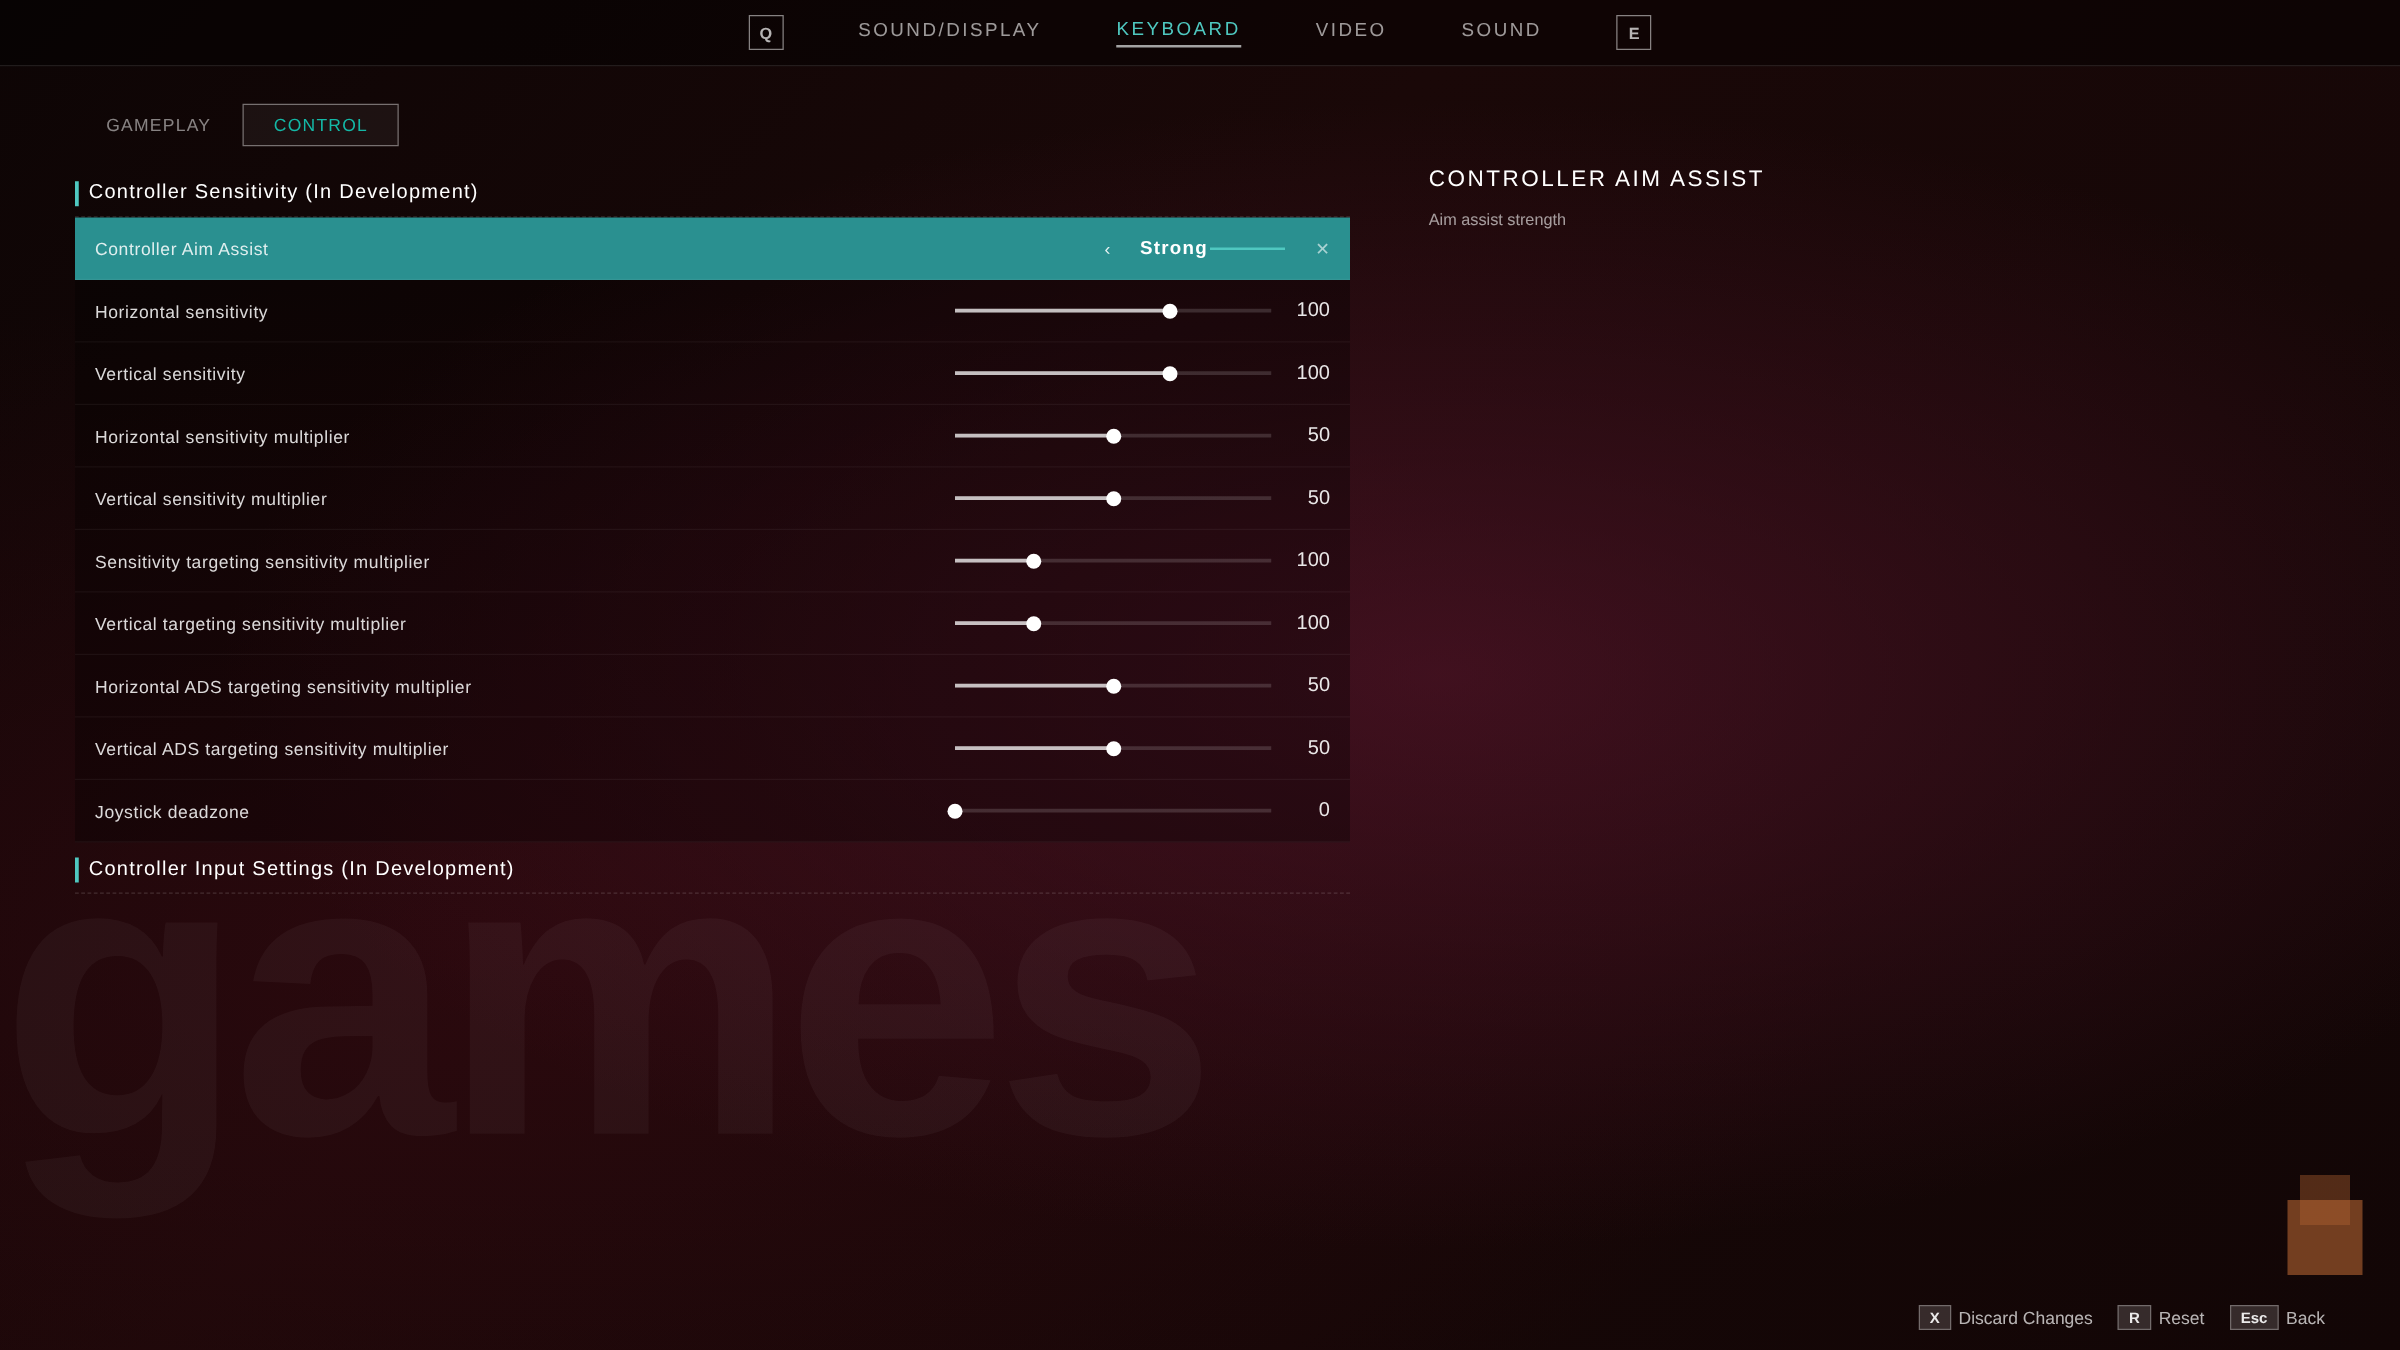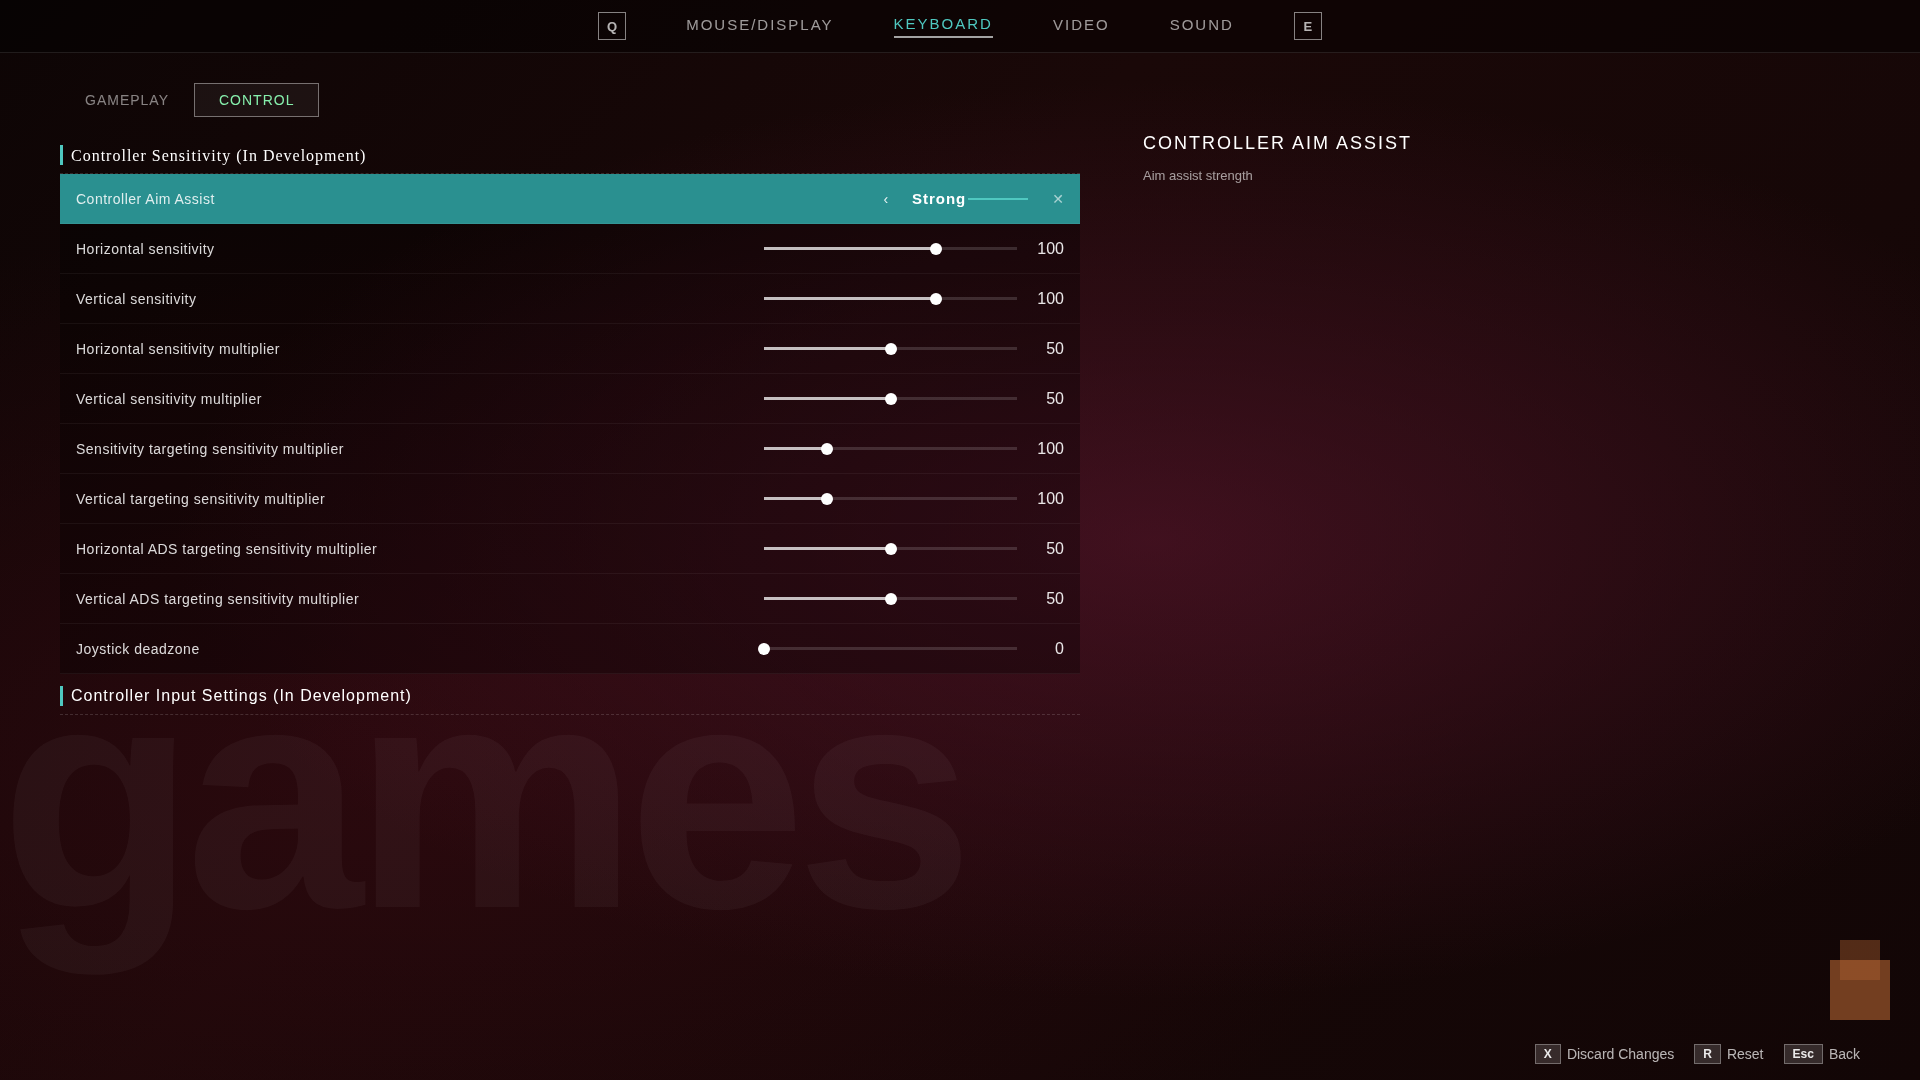--- a/index.html
+++ b/index.html
@@ -99,34 +99,33 @@
     .sub-tab {
       padding: 8px 24px;
       font-size: 14px;
       letter-spacing: 1px;
       color: rgba(255,255,255,0.5);
       cursor: pointer;
       border: 1px solid transparent;
     }
 
     .sub-tab.active {
-      color: #86efac;
+      color: #14b8a6;
       border: 1px solid rgba(255,255,255,0.4);
       background: rgba(255,255,255,0.05);
     }
 
     
     .section-header {
       display: flex;
-      align-items: flex-end;
+      align-items: flex-start;
       gap: 8px;
       margin-bottom: 0;
       padding: 8px 0;
       border-bottom: 1px dashed rgba(255,255,255,0.15);
-      font-family: Liberation Serif, serif;
     }
 
     .section-bar {
       width: 3px;
       height: 20px;
       background: #4fc8c0;
     }
 
     .section-title {
       font-size: 16px;
@@ -341,21 +340,21 @@
     }
   </style>
 </head>
 <body>
 
 <div class="bg"></div>
 <div class="bg-text">games</div>
 
 <div class="top-nav">
   <div class="nav-key">Q</div>
-  <div class="nav-item">MOUSE/DISPLAY</div>
+  <div class="nav-item">SOUND/DISPLAY</div>
   <div class="nav-item active">KEYBOARD</div>
   <div class="nav-item">VIDEO</div>
   <div class="nav-item">SOUND</div>
   <div class="nav-key">E</div>
 </div>
 
 <div class="main-content">
 
   <div class="left-panel">
 

